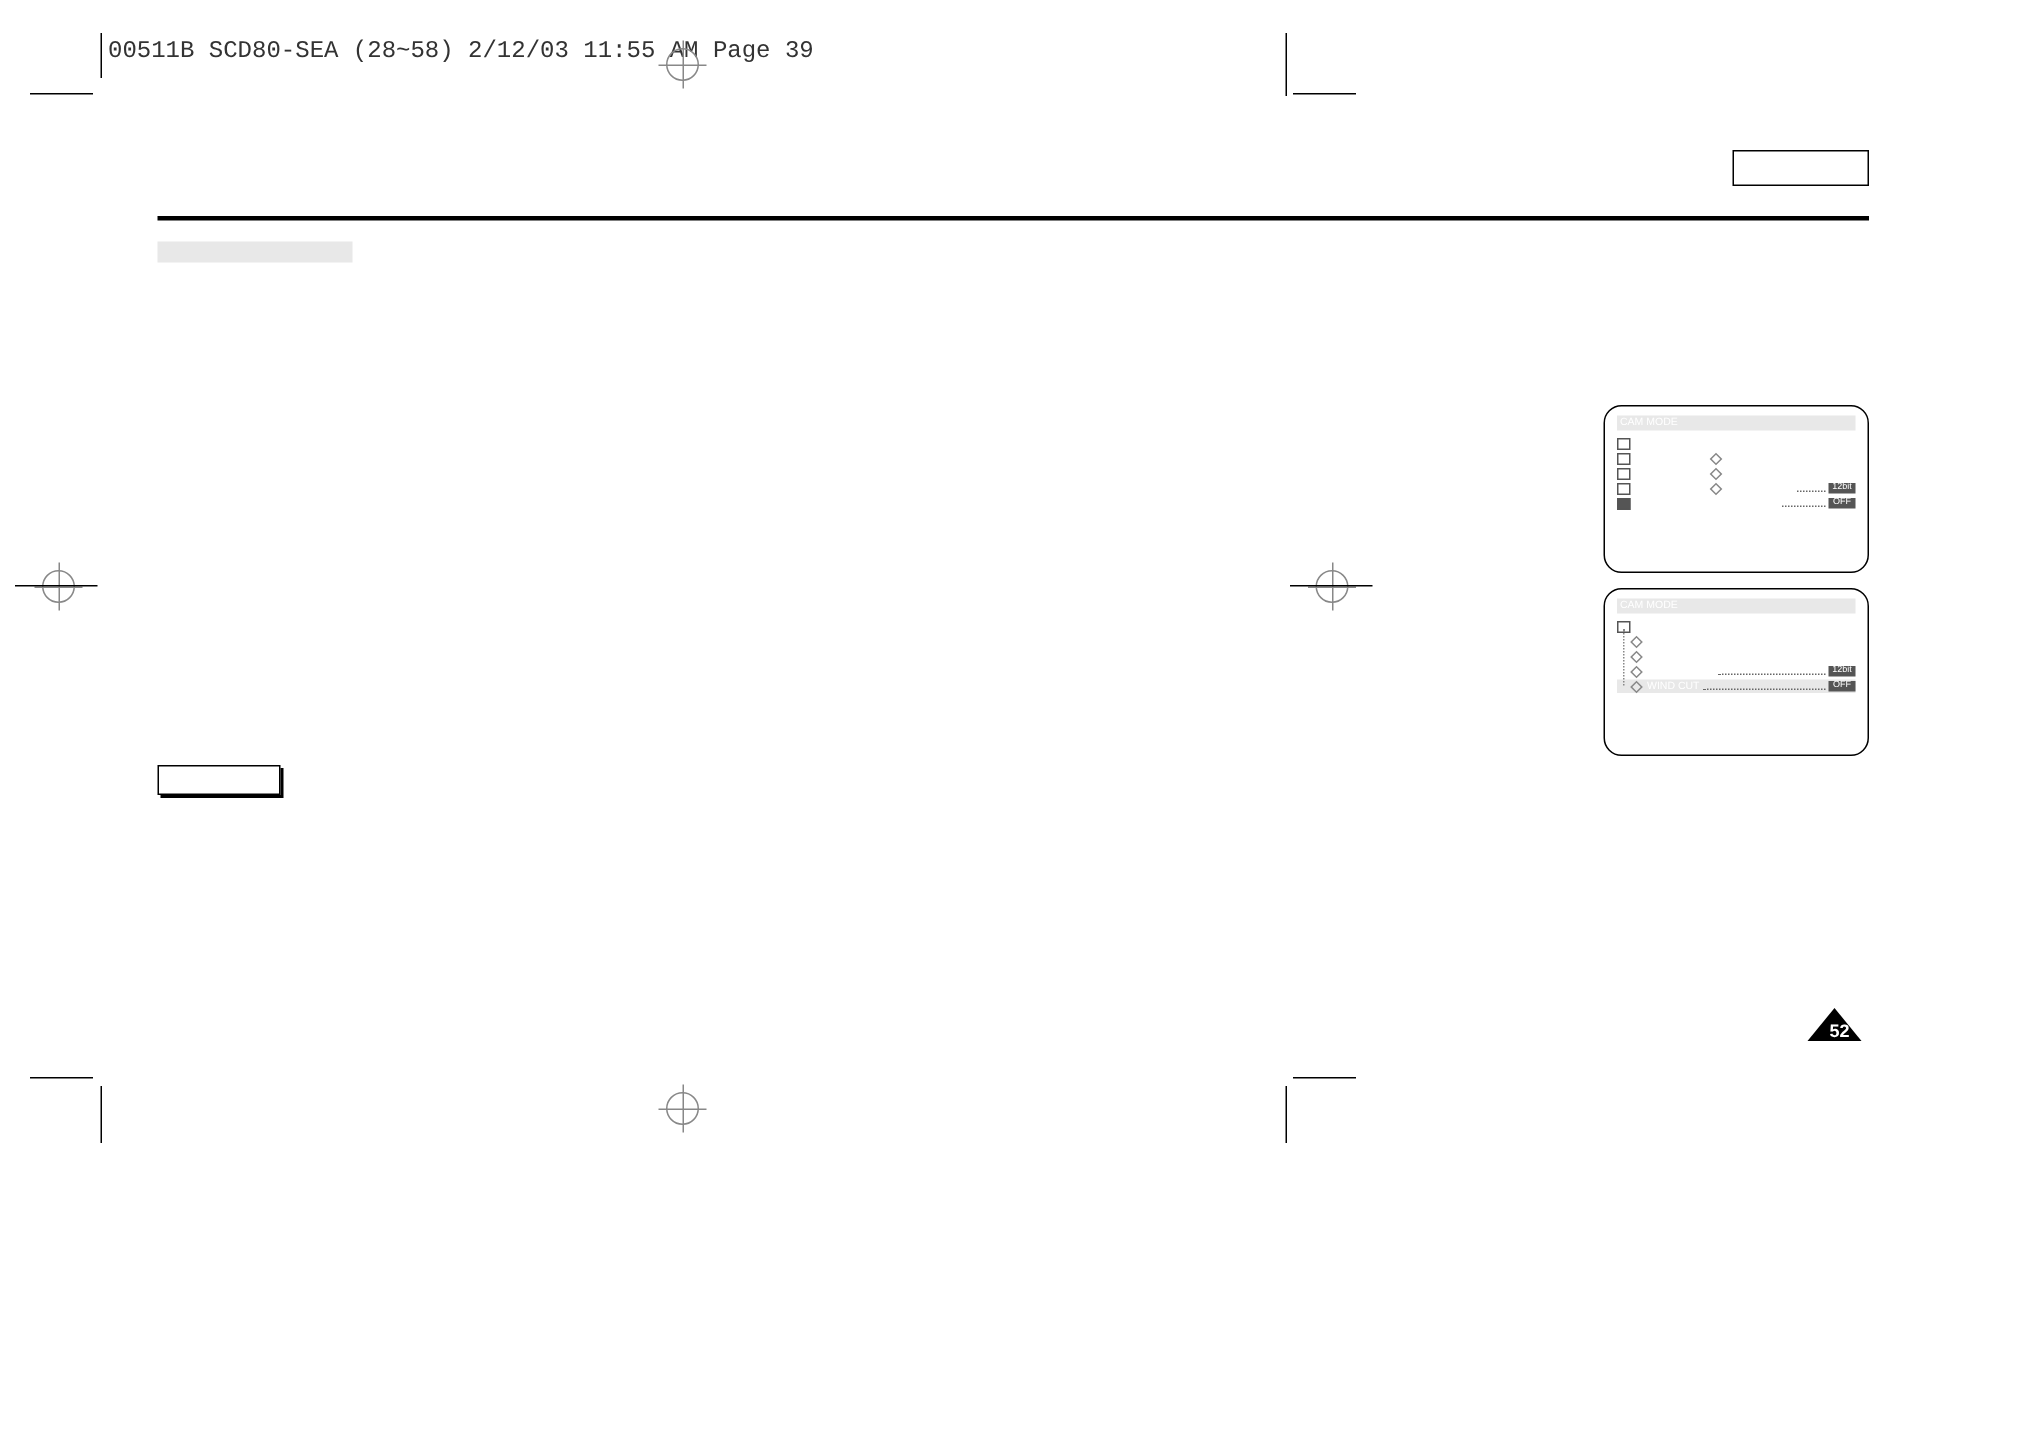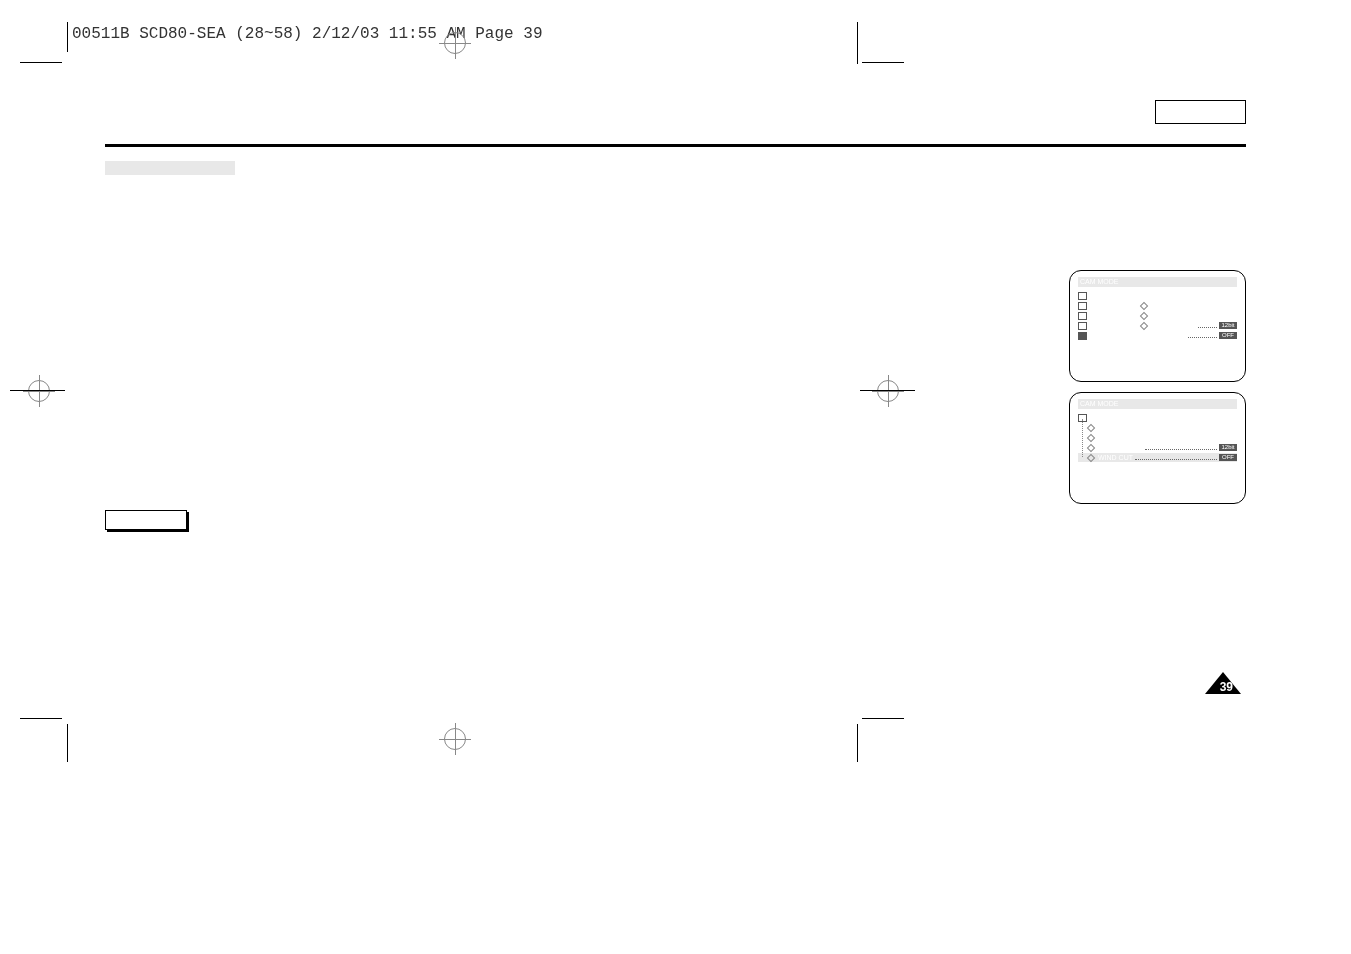--- a/index.html
+++ b/index.html
@@ -341,13 +341,13 @@
     <div class="osd-row osd-hl" style="padding-left:10px;">
       <span class="osd-diamond"></span>
       <span>WIND CUT</span>
       <span class="osd-dots"></span>
       <span class="osd-val">OFF</span>
     </div>
   </div>
 </div>
 
 <div class="page-num-tri"></div>
-<div class="page-num">39</div>
+<div class="page-num">52</div>
 
 </body></html>

